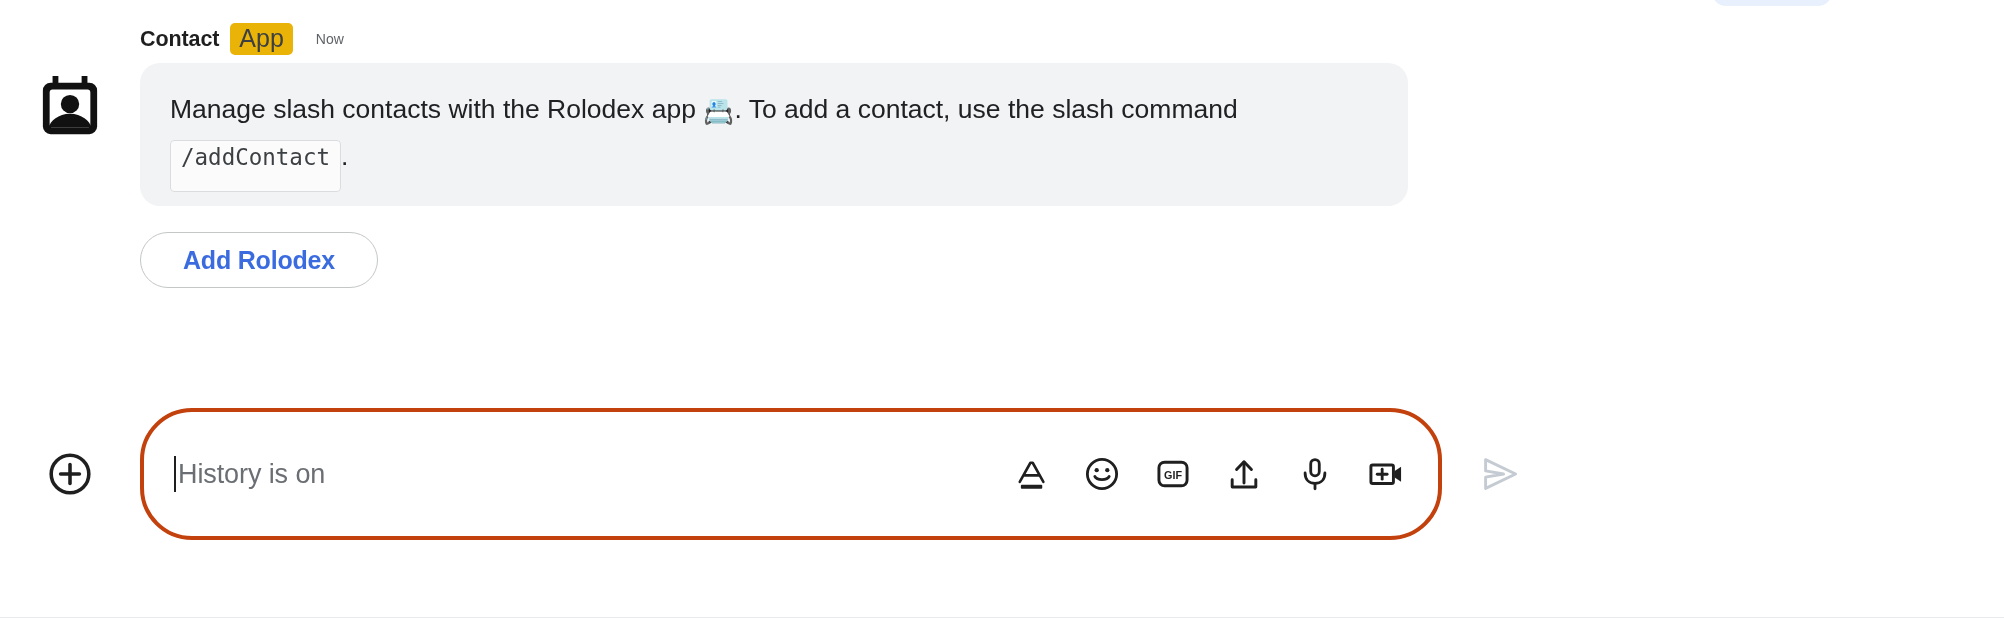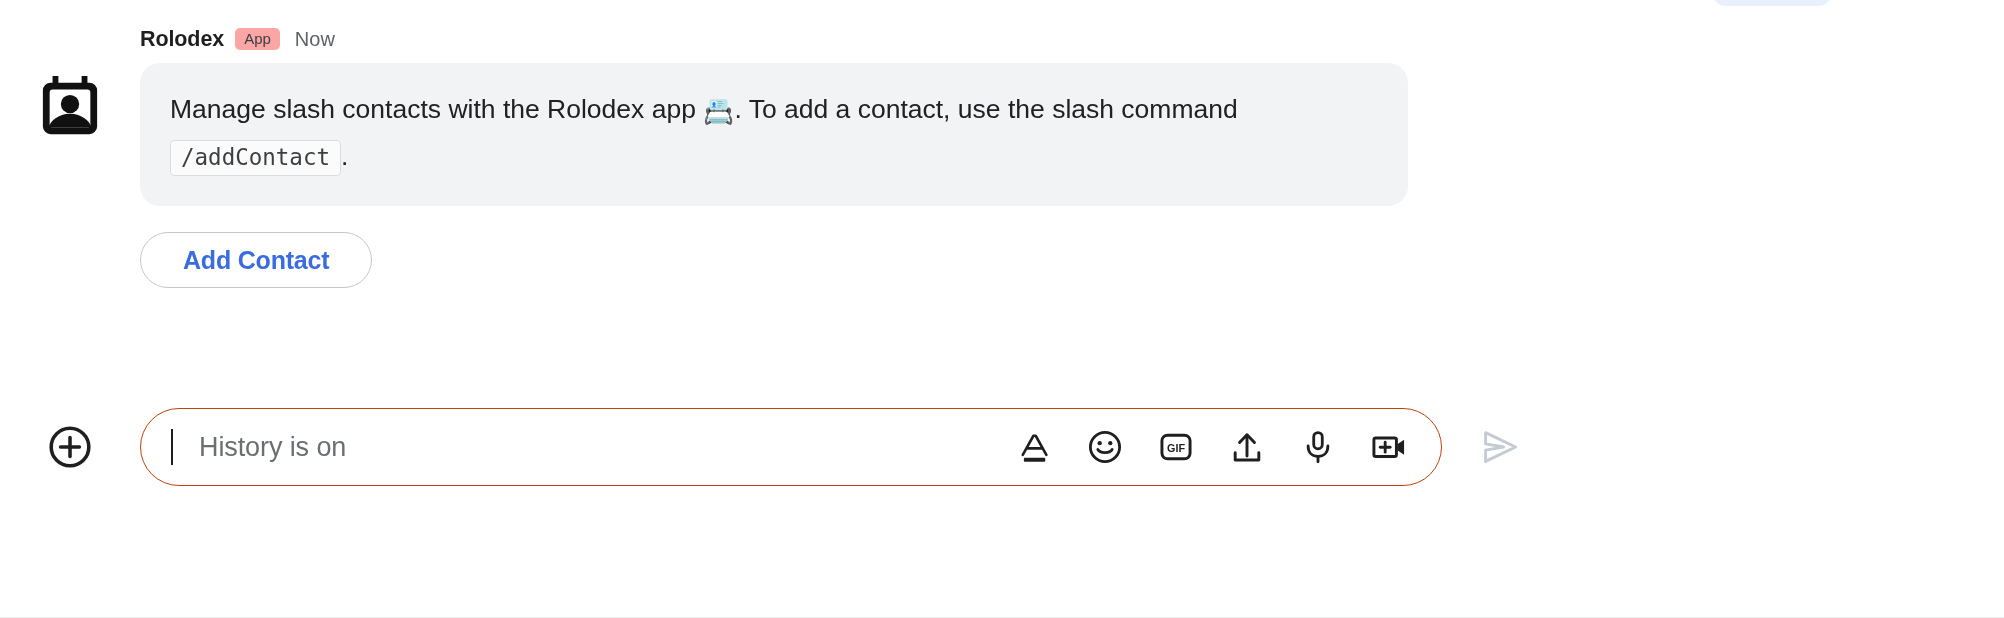--- a/index.html
+++ b/index.html
@@ -62,31 +62,31 @@
     height: 30px;
     margin-bottom: 9px;
   }
   .sender-name {
     font-size: 21.5px;
     font-weight: bold;
     color: #1f1f1f;
     letter-spacing: -0.1px;
   }
   .app-badge {
-    font-size: 15px;
+    font-size: 25px;
     color: #3c4043;
-    background: #fca5a5;
+    background: #eab308;
     border-radius: 5px;
     padding: 3px 9px 4px 9px;
     line-height: 1;
   }
   .timestamp {
-    font-size: 20px;
+    font-size: 14px;
     color: #5f6368;
-    margin-left: 4px;
+    margin-left: 12px;
   }
 
   .bubble {
     background: #f1f3f4;
     border-radius: 20px;
     padding: 24px 30px 26px 30px;
     max-width: 1268px;
     box-sizing: border-box;
     font-size: 26.5px;
     line-height: 45px;
@@ -95,21 +95,21 @@
   .bubble .emoji {
     font-size: 25px;
     vertical-align: -2px;
   }
   .code-chip {
     font-family: "DejaVu Sans Mono", monospace;
     font-size: 22.5px;
     background: #fbfbfb;
     border: 1px solid #dadce0;
     border-radius: 4px;
-    padding: 3px 10px 5px 10px;
+    padding: 3px 10px 21px 10px;
     color: #3c4043;
     white-space: nowrap;
   }
 
   .action-button {
     margin-top: 26px;
     display: inline-flex;
     align-items: center;
     justify-content: center;
     height: 56px;
@@ -142,29 +142,28 @@
   .plus-button {
     width: 46px;
     height: 46px;
     display: block;
     cursor: pointer;
   }
 
   .input-shell {
     flex: 0 0 auto;
     width: 1302px;
-    height: 78px;
-    border: 1px solid #c2410c;
+    height: 132px;
+    border: 4px solid #c2410c;
     border-radius: 52px;
     background: #ffffff;
     display: flex;
     align-items: center;
     padding: 0 34px 0 30px;
     box-sizing: border-box;
-    gap: 24px;
   }
   .caret {
     width: 2px;
     height: 36px;
     background: #1f1f1f;
     flex: 0 0 auto;
     margin-right: 2px;
   }
   .placeholder {
     flex: 1;
@@ -223,30 +222,30 @@
       <rect x="4" y="7" width="56" height="53" rx="8" ry="8" fill="#111111"></rect>
       <rect x="11" y="14" width="42" height="39" rx="3" ry="3" fill="#ffffff"></rect>
       <circle cx="32" cy="29" r="9.5" fill="#111111"></circle>
       <path d="M32 39 C20 39 11.5 46.5 10 53 L54 53 C52.5 46.5 44 39 32 39 Z" fill="#111111"></path>
     </svg>
   </div>
 
   <div class="message-col">
 
     <div class="msg-header">
-      <span class="sender-name">Rolodex</span>
+      <span class="sender-name">Contact</span>
       <span class="app-badge">App</span>
       <span class="timestamp">Now</span>
     </div>
 
     <div class="bubble">
       <span>Manage slash contacts with the Rolodex app </span><span class="emoji">📇</span><span>. To add a contact, use the slash command </span><span class="code-chip">/addContact</span><span>.</span>
     </div>
 
-    <div class="action-button">Add Contact</div>
+    <div class="action-button">Add Rolodex</div>
 
   </div>
 </div>
 
 <div class="composer-row">
 
   <div class="plus-cell">
     <svg class="plus-button" viewBox="0 0 44 44">
       <circle cx="22" cy="22" r="18" fill="none" stroke="#1f1f1f" stroke-width="3.4"></circle>
       <line x1="22" y1="13" x2="22" y2="31" stroke="#1f1f1f" stroke-width="3.4" stroke-linecap="round"></line>

